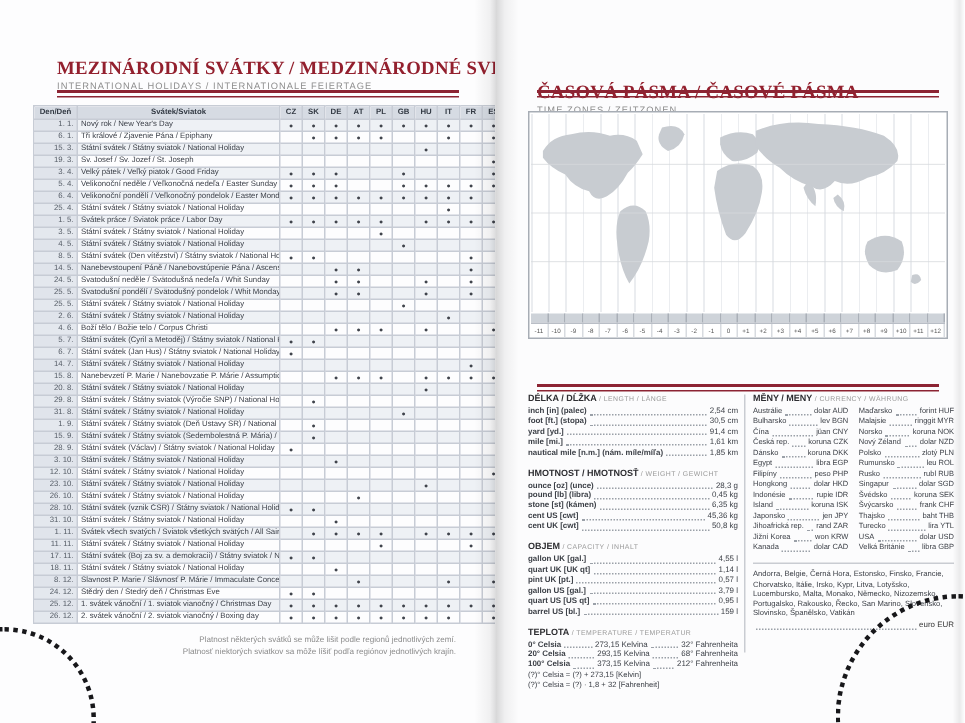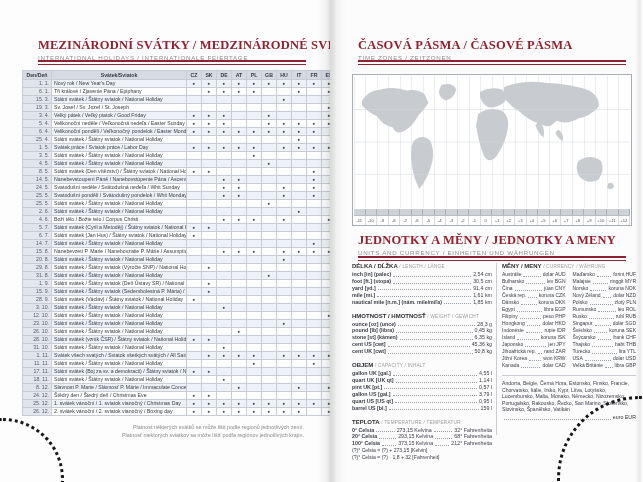--- a/index.html
+++ b/index.html
@@ -30,21 +30,21 @@
   td.day{text-align:right;background:#e4e8ee;color:#555c66;}
   th.ct,td.dot{width:10px;text-align:center;padding:0;}
   td.nm{text-align:left;}
   tr.a td{background:#eef1f5;}
   tr.a td.day{background:#e0e4eb;}
   td.dot{font-size:4.6px;color:#40444c;}
   .fn{position:absolute;right:26px;text-align:right;font-size:5.4px;color:#8a8a8a;width:280px;}
   .fn1{top:424px;} .fn2{top:432px;}
 
   
-  .rp-head{position:absolute;left:28px;top:38px;}
+  .rp-head{position:absolute;left:28px;top:54px;}
   .rule-r1{position:absolute;left:28px;top:60px;width:268px;}
   .mapbox{position:absolute;left:22px;top:74px;width:280px;height:152px;border:1px solid #a7adb5;
        background:#fff;box-sizing:border-box;}
   .mapwrap{position:absolute;left:1px;top:1px;width:276px;height:132px;overflow:hidden;
        background:repeating-linear-gradient(90deg,#ebedf0 0,#ebedf0 1px,transparent 1px,transparent 11.5px);}
   .mapwrap svg{display:block;width:276px;height:132px;}
   .tz-strip{position:absolute;left:1px;top:134px;width:276px;height:6px;display:flex;}
   .tz-strip .c{flex:1;background:#ced3d9;border-right:1px solid #aab0b8;}
   .tz-nums{position:absolute;left:1px;top:140px;width:276px;height:9px;display:flex;
        border-top:1px solid #b9bec6;}
@@ -774,24 +774,20 @@
         <div class="n">+6</div>
         <div class="n">+7</div>
         <div class="n">+8</div>
         <div class="n">+9</div>
         <div class="n">+10</div>
         <div class="n">+11</div>
         <div class="n">+12</div>
       </div>
   </div>
 
-  <div class="units-head">
-    <div class="ttl">JEDNOTKY A MĚNY / JEDNOTKY A MENY</div>
-    <div class="sub">UNITS AND CURRENCY / EINHEITEN UND WÄHRUNGEN</div>
-  </div>
   <div class="rule rule-r2"></div>
 
   <div class="ucol">
       <div class="sec">
         <div class="sec-h"><span class="s1">DÉLKA / DĹŽKA</span><span class="s2"> / LENGTH / LÄNGE</span></div>
         <div class="urow">
           <span class="k">inch [in] (palec)</span>
           <span class="lead"></span>
           <span class="v">2,54 cm</span>
         </div>

